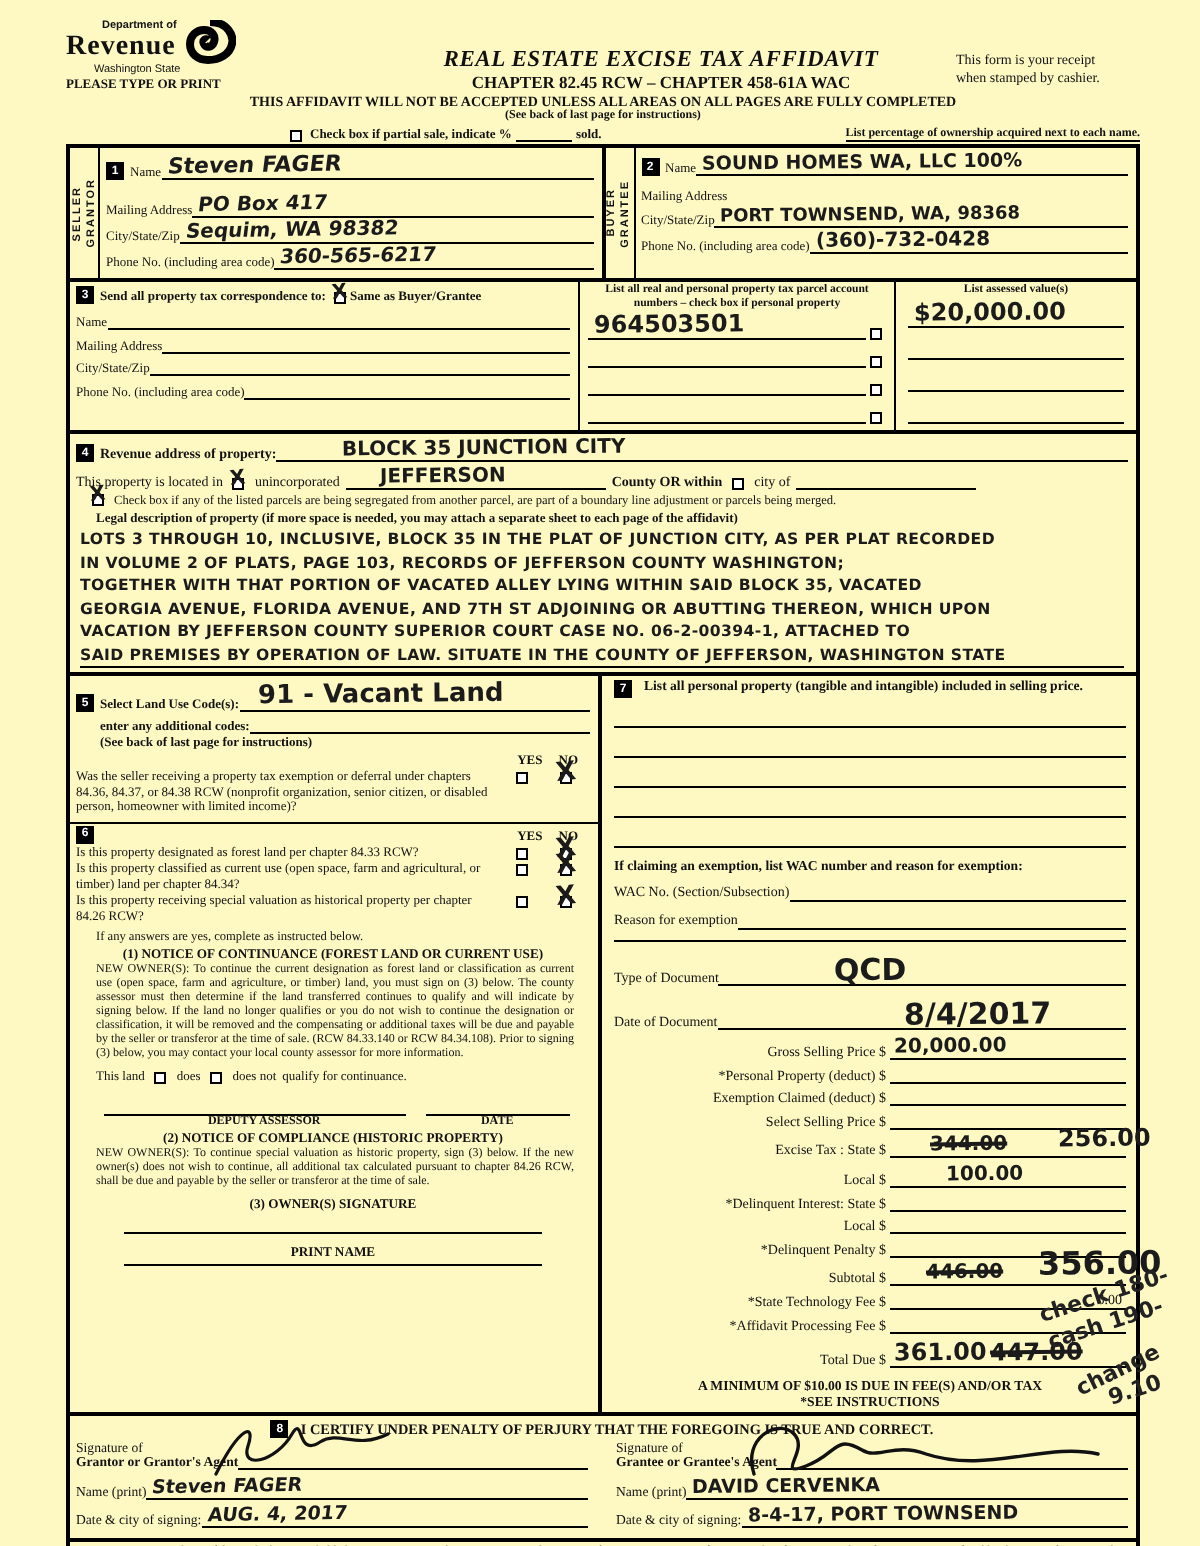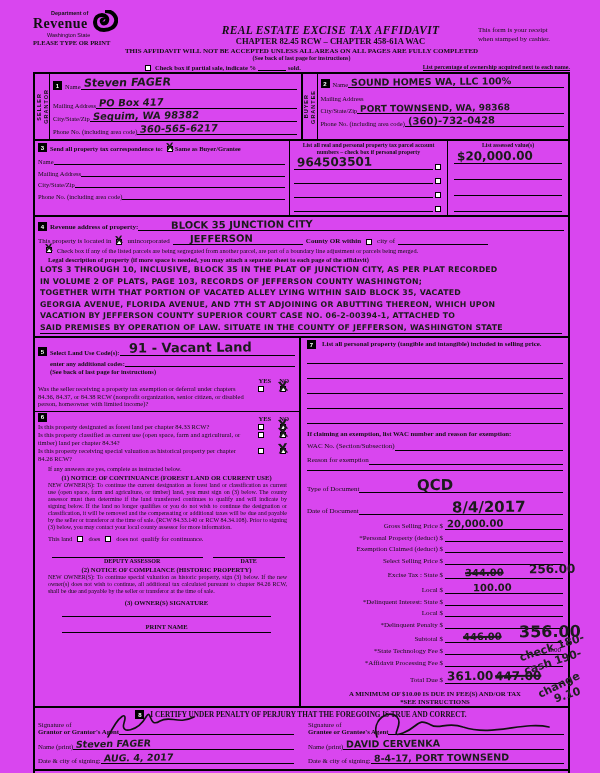--- a/index.html
+++ b/index.html
@@ -1,18 +1,18 @@
 <!DOCTYPE html>
 <html><head>
 <meta charset="utf-8">
 <style>
   * { margin:0; padding:0; box-sizing:border-box; }
   html,body { background:#e8e8e6; }
   body { width:600px; height:773px; font-family:"Liberation Serif", serif; color:#111; }
-  .page { position:relative; width:600px; height:773px; background:#d946ef; padding:10px 30px 0 33px; overflow:hidden; }
+  .page { position:relative; width:600px; height:773px; background:#fef9c3; padding:10px 30px 0 33px; overflow:hidden; }
 
   
   .b { font-weight:bold; }
   .row { display:flex; align-items:flex-end; }
   .wline { flex:1; border-bottom:1px solid #000; min-height:9px; display:flex; align-items:flex-end; padding:0 3px; }
   .sline { display:inline-block; width:28px; border-bottom:1px solid #000; height:8px; }
   .cb { width:6px; height:6px; border:1px solid #000; display:inline-block; position:relative; flex:none; margin:0 2px; background:#fff; }
   .cb .hx { position:absolute; left:-2px; top:-6px; font:bold 10px "DejaVu Sans", sans-serif; color:#1a1a1a; transform:rotate(-6deg); }
   .cb.big-x .hx { font-size:13px; top:-8px; left:-3px; }
   .numbox { width:9px; height:9px; background:#000; color:#fff; font:bold 6px "Liberation Sans", sans-serif; display:inline-flex; align-items:center; justify-content:center; flex:none; margin-right:3px; }

